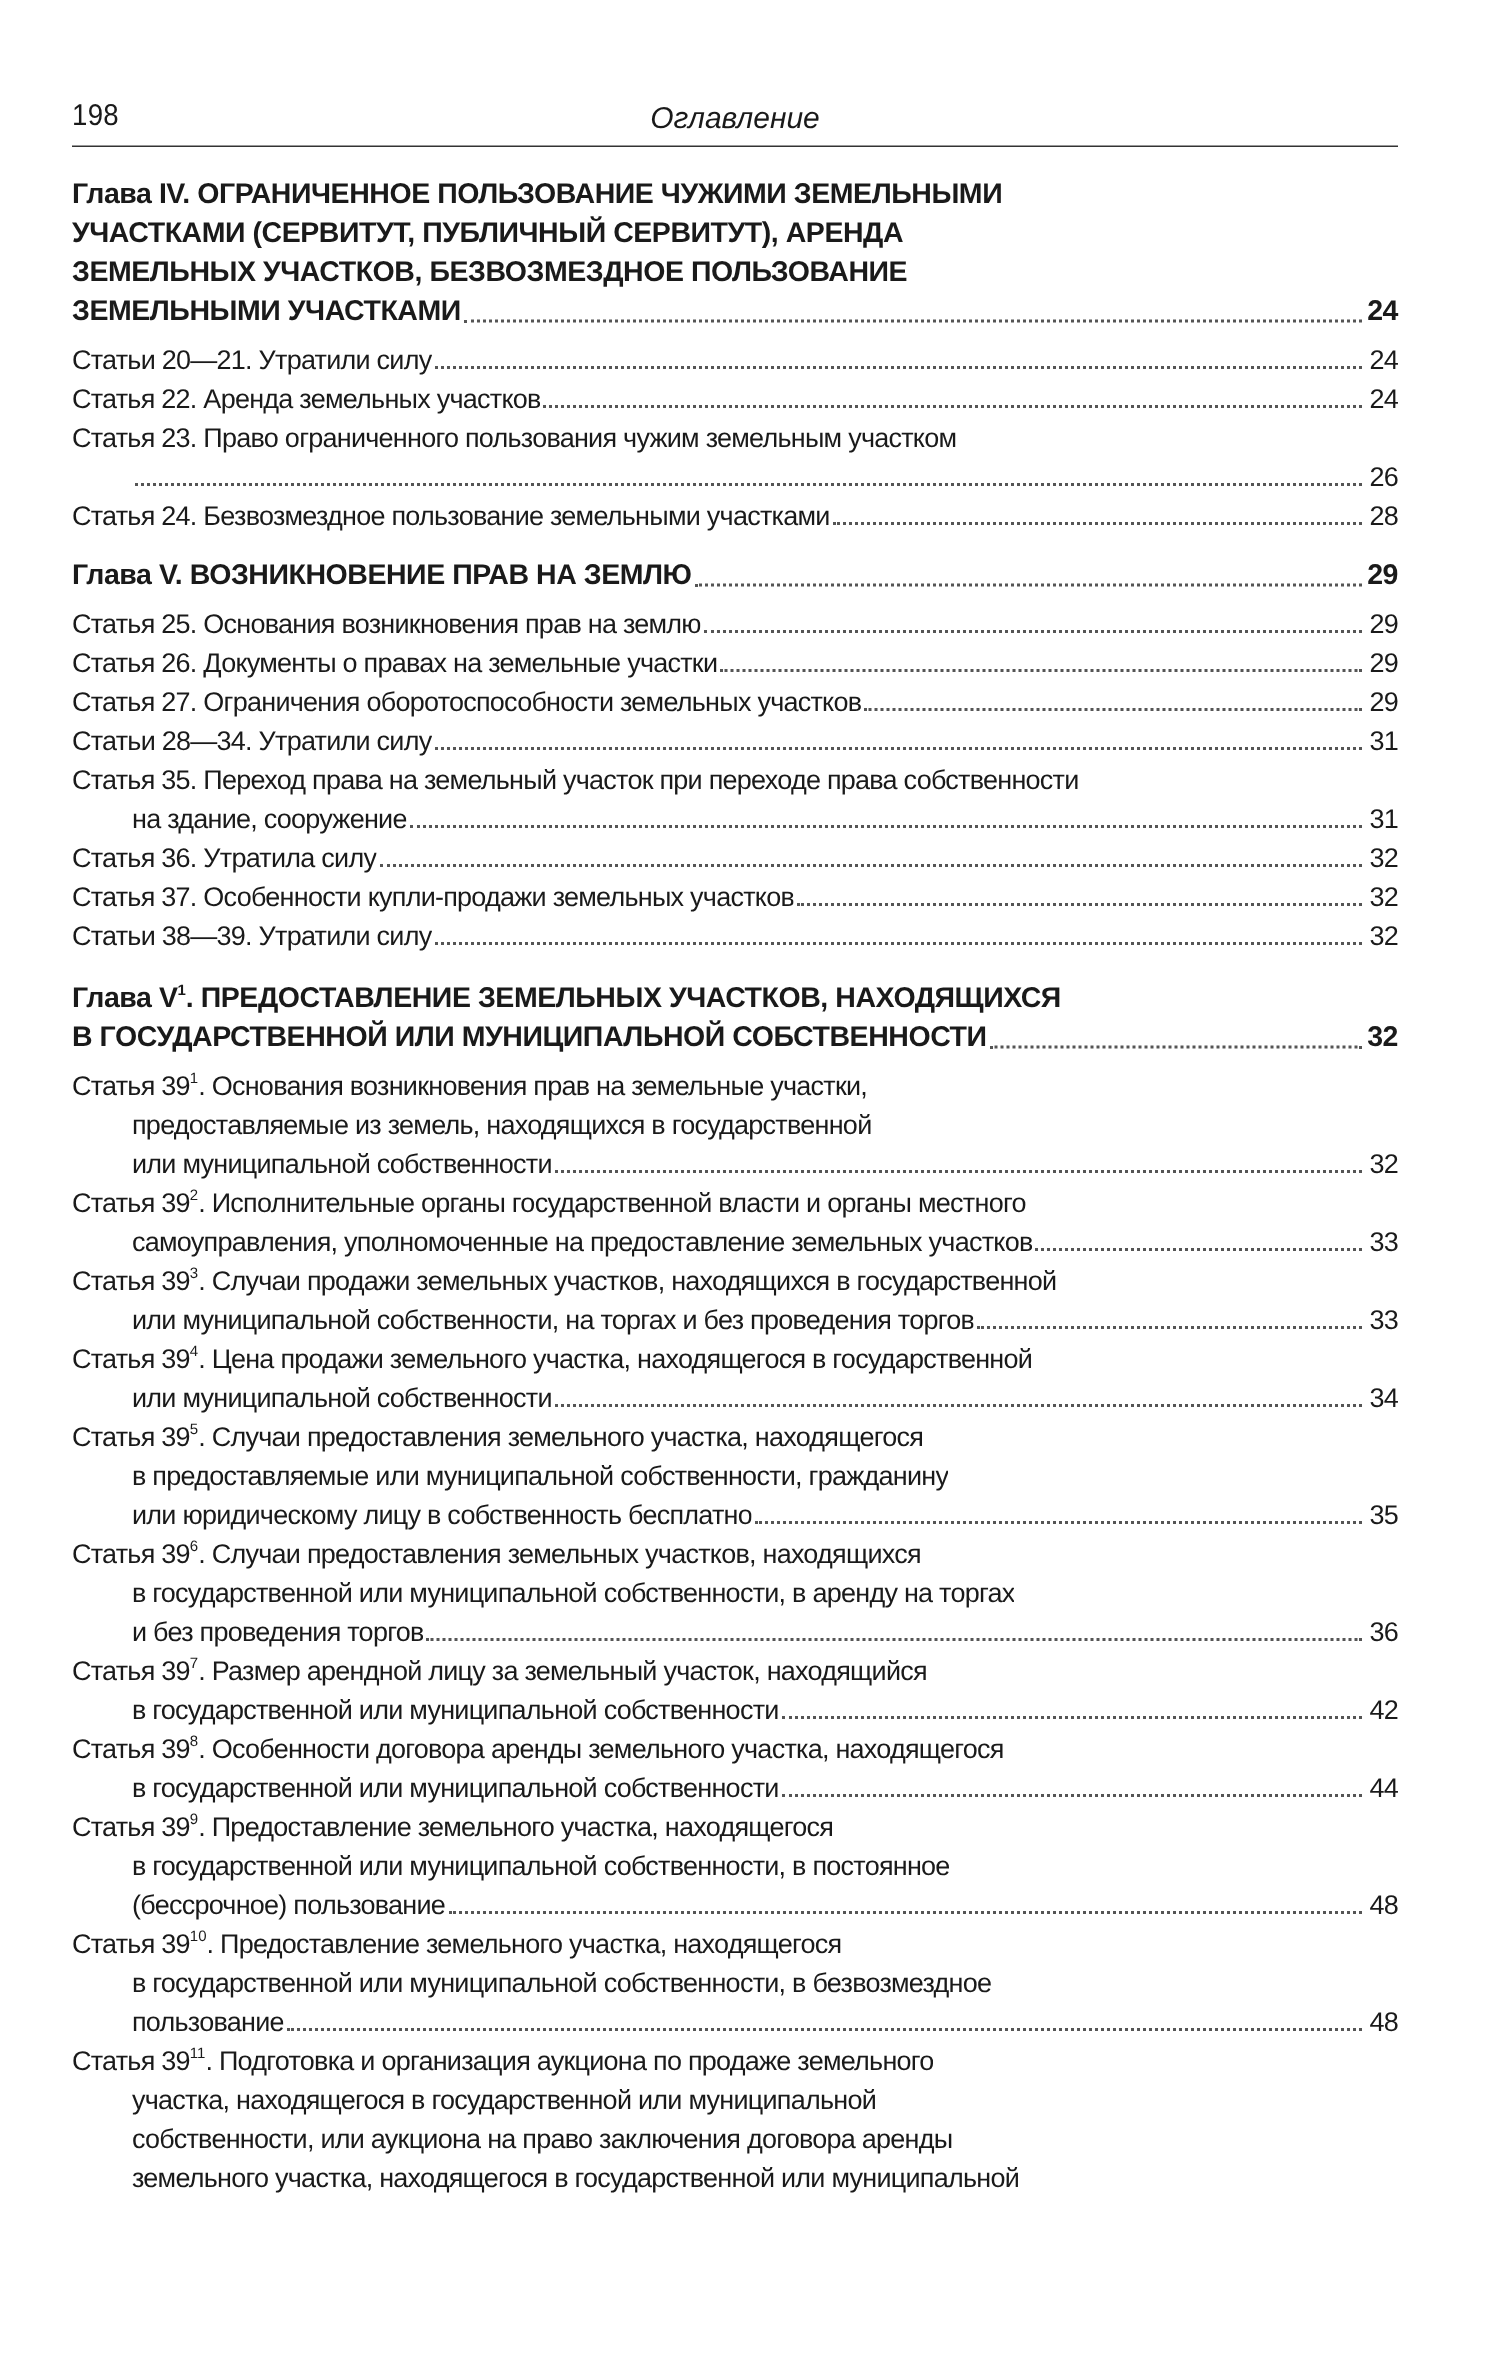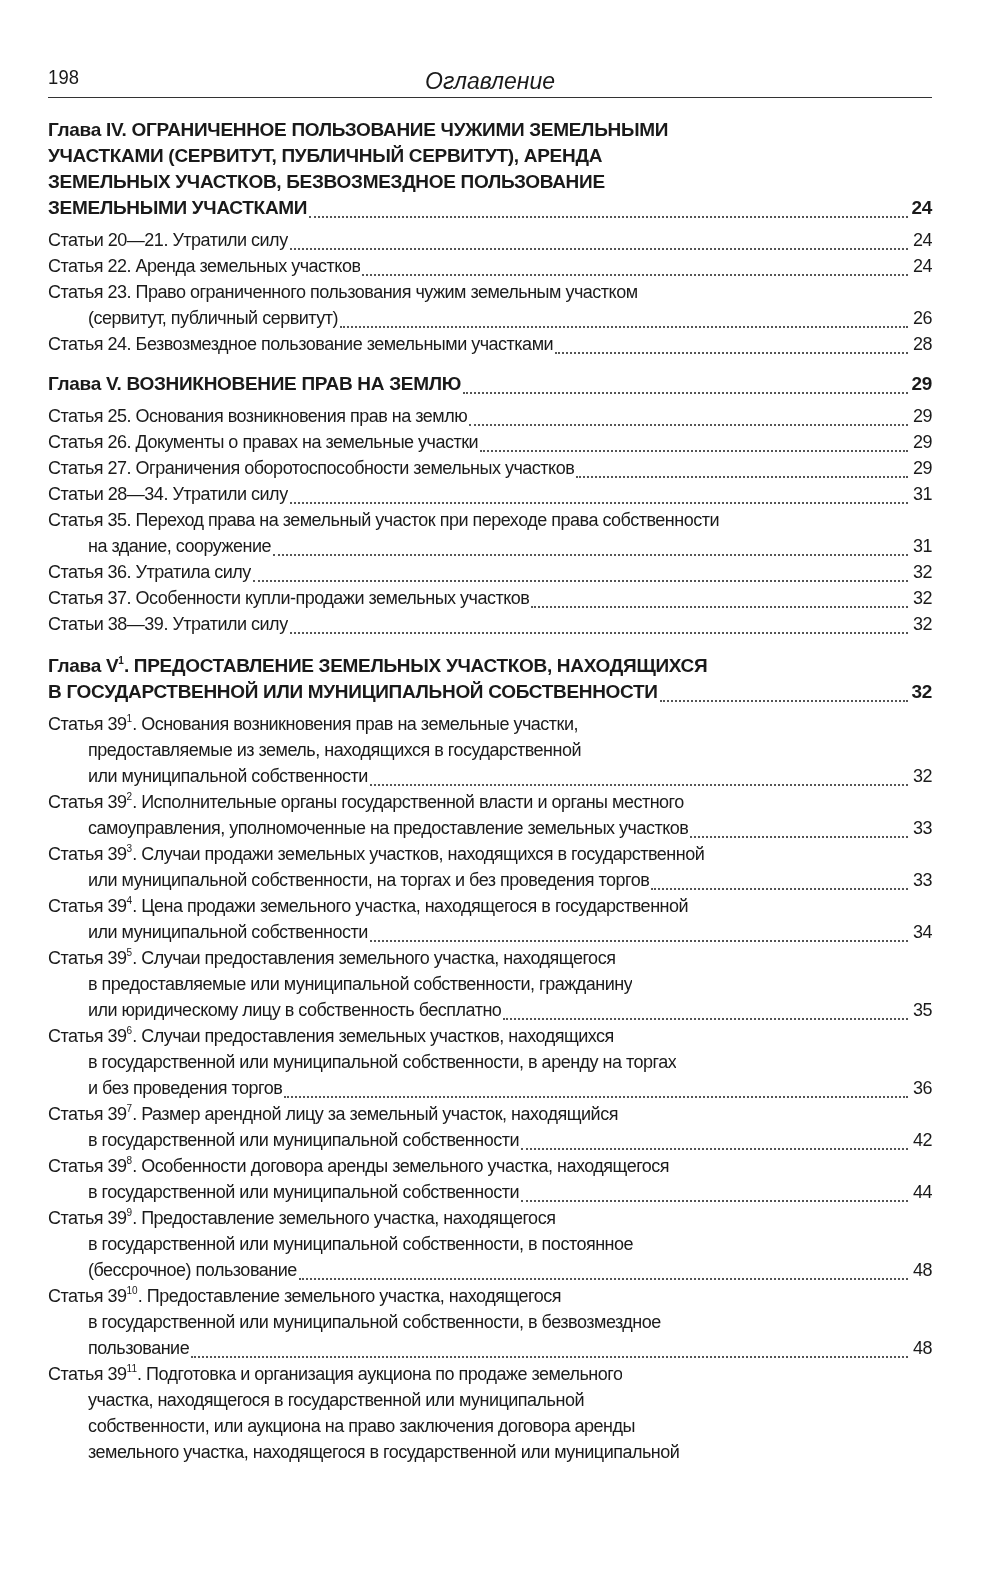--- a/index.html
+++ b/index.html
@@ -33,21 +33,21 @@
     letter-spacing: 0.2px;
     transform: scaleX(0.92);
     transform-origin: left center;
   }
   .running-title {
     position: absolute;
     left: 0;
     right: 0;
     top: 68px;
     text-align: center;
-    font-size: 23px;
+    font-size: 20px;
     font-style: italic;
   }
   .head-rule {
     position: absolute;
     left: 0;
     top: 97px;
     width: 884px;
     height: 0;
     border-top: 1.5px solid #333;
   }
@@ -63,21 +63,21 @@
     line-height: 26px;
     letter-spacing: -0.3px;
   }
   .entry {
     font-size: 18px;
     line-height: 26px;
     letter-spacing: -0.5px;
   }
   .row {
     display: flex;
-    align-items: flex-end;
+    align-items: center;
     white-space: nowrap;
   }
   .row .txt {
     flex: 0 1 auto;
     overflow: hidden;
   }
   .row .leader {
     flex: 1 1 auto;
     overflow: hidden;
     margin: 0 2px;
@@ -148,21 +148,20 @@
           <span class="txt"><span>Статья 22</span><span>. </span><span>Аренда земельных участков</span></span>
           <span class="leader"></span>
           <span class="pg">24</span>
         </div>
       </div>
       <div class="entry">
         <div class="row">
           <span class="txt"><span>Статья 23</span><span>. </span><span>Право ограниченного пользования чужим земельным участком</span></span>
         </div>
         <div class="row cont">
-          <span class="txt"><span>(сервитут, публичный сервитут)</span></span>
           <span class="leader"></span>
           <span class="pg">26</span>
         </div>
       </div>
       <div class="entry">
         <div class="row">
           <span class="txt"><span>Статья 24</span><span>. </span><span>Безвозмездное пользование земельными участками</span></span>
           <span class="leader"></span>
           <span class="pg">28</span>
         </div>

